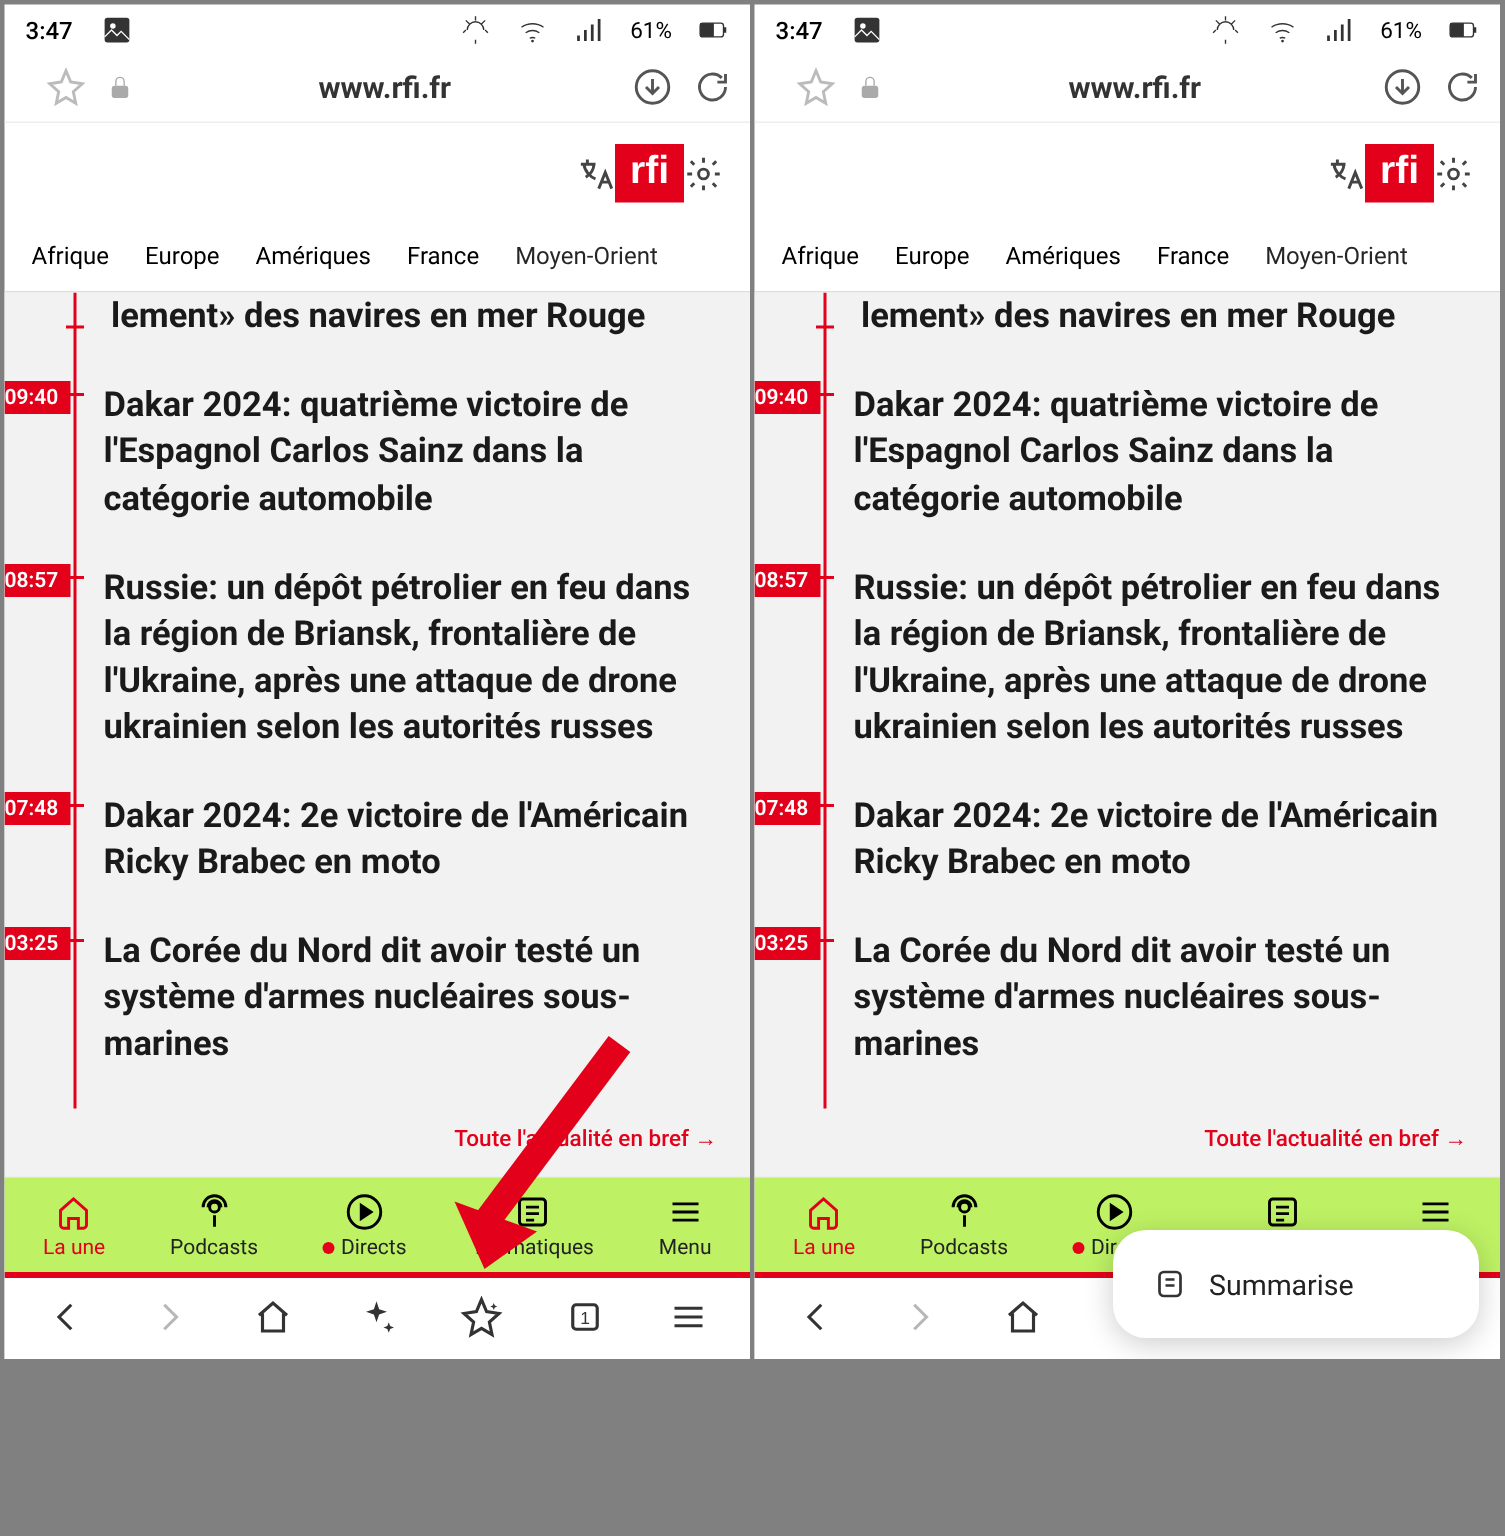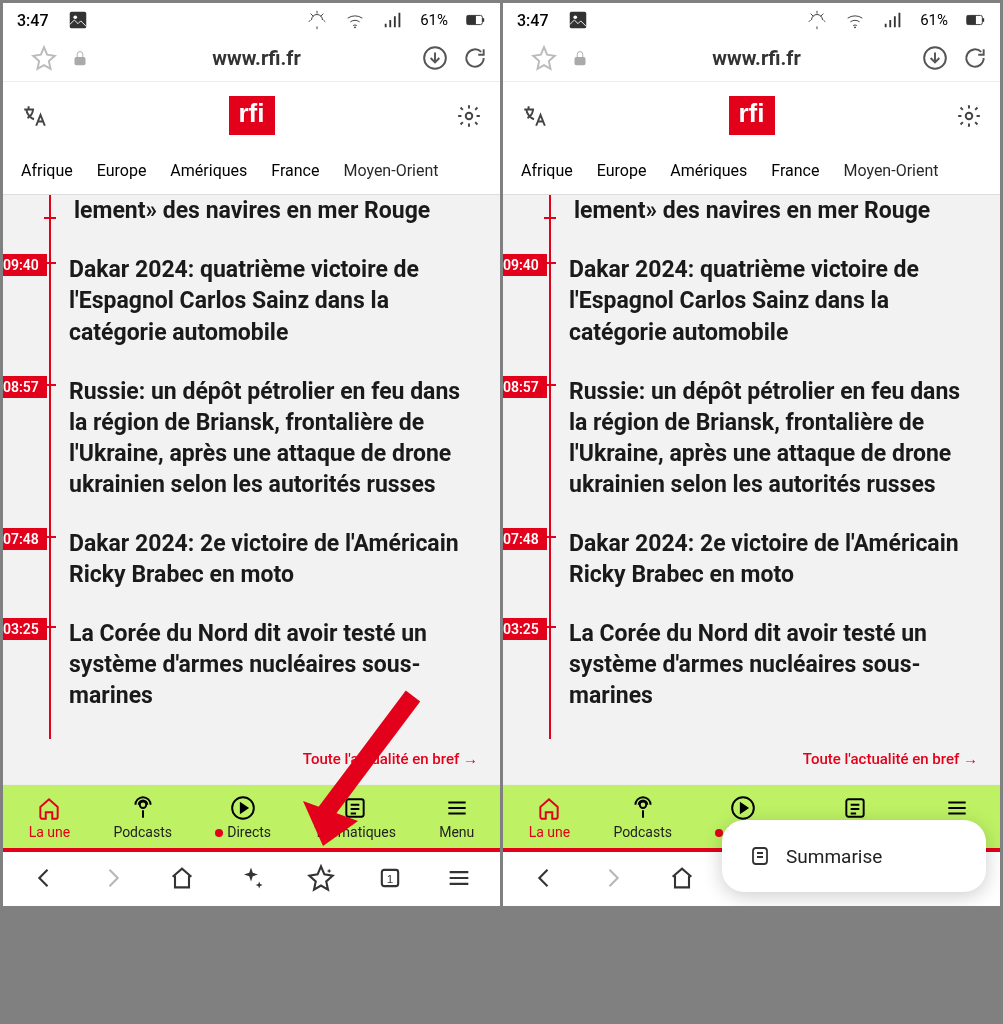--- a/index.html
+++ b/index.html
@@ -14,21 +14,21 @@
 
 
 .addr-bar { display: flex; align-items: center; justify-content: space-between; padding: 10px 12px; gap: 8px; margin-left: 16px; }
 .addr-left { display: flex; align-items: center; gap: 12px; }
 .addr-center { flex: 1; text-align: center; font-weight: 700; font-size: 20px; color: #333; }
 .addr-right { display: flex; align-items: center; gap: 14px; }
 .icon-svg { width: 26px; height: 26px; stroke: #555; fill: none; stroke-width: 1.8; }
 .icon-small { width: 22px; height: 22px; }
 
 
-.site-header { display: flex; align-items: center; justify-content: space-between; padding: 14px 18px; border-top: 1px solid #eee; }
+.site-header { display: flex; align-items: center; justify-content: flex-end; padding: 14px 18px; border-top: 1px solid #eee; }
 .logo-box { background: #e2001a; color: #fff; font-weight: 700; font-size: 26px; padding: 6px 10px 10px; line-height: 0.9; font-family: Arial, sans-serif; }
 
 
 .nav-tabs { display: flex; gap: 24px; padding: 12px 18px 14px; font-size: 16px; color: #000000; overflow: hidden; white-space: nowrap; border-bottom: 1px solid #dcdcdc; }
 
 
 .feed { background: #f2f2f2; padding: 0 18px 0 18px; flex: 1; overflow: hidden; position: relative; }
 .timeline { border-left: 2px solid #e2001a; margin-left: 28px; padding-top: 0; padding-bottom: 14px; }
 .feed-item { position: relative; padding: 14px 0 14px 18px; }
 .time-badge { position: absolute; left: -56px; top: 14px; background: #e2001a; color: #fff; font-size: 14px; font-weight: 600; padding: 3px 8px; }
@@ -48,21 +48,21 @@
 .red-bar { height: 4px; background: #e2001a; }
 
 
 .browser-bar { display: flex; justify-content: space-around; align-items: center; padding: 12px 6px 14px; background: #fff; }
 .browser-bar svg { width: 28px; height: 28px; stroke: #333; fill: none; stroke-width: 1.8; }
 
 
 .arrow-overlay { position: absolute; bottom: 60px; left: 280px; width: 150px; height: 160px; pointer-events: none; z-index: 10; }
 
 
-.popup { position: absolute; bottom: 14px; right: 14px; background: #fff; border-radius: 22px; box-shadow: 0 4px 20px rgba(0,0,0,0.2); padding: 10px 8px; z-index: 20; width: 264px; }
+.popup { position: absolute; bottom: 14px; right: 14px; background: #fff; border-radius: 22px; box-shadow: 0 4px 20px rgba(0,0,0,0.2); padding: 10px 8px; z-index: 20; width: 244px; }
 .popup-item { display: flex; align-items: center; gap: 14px; padding: 14px 18px; font-size: 19px; color: #222; border-radius: 14px; }
 .popup-item.highlighted { border: 3px solid #e2001a; }
 .popup-item svg { width: 24px; height: 24px; stroke: #333; fill: none; stroke-width: 1.8; }
 
 .red-dot { width: 8px; height: 8px; background: #e2001a; border-radius: 50%; display: inline-block; margin-right: 4px; }
 </style>
 </head>
 <body>
 
 <div class="container">

